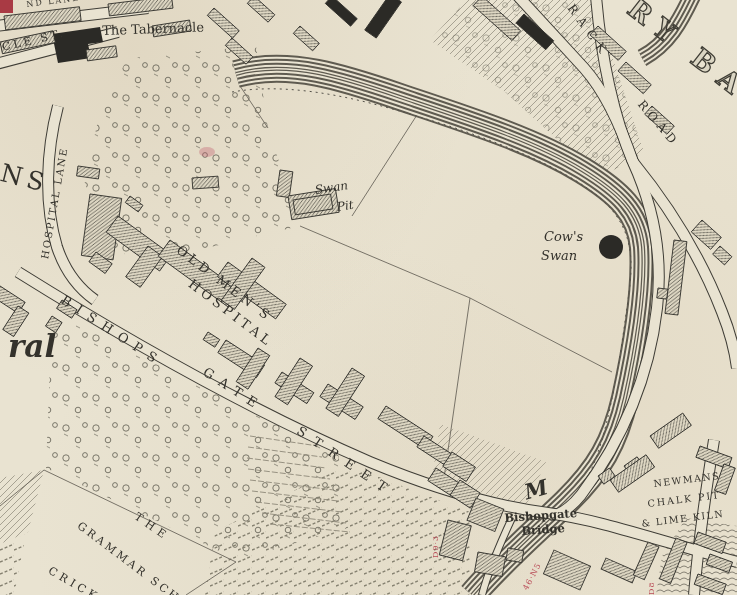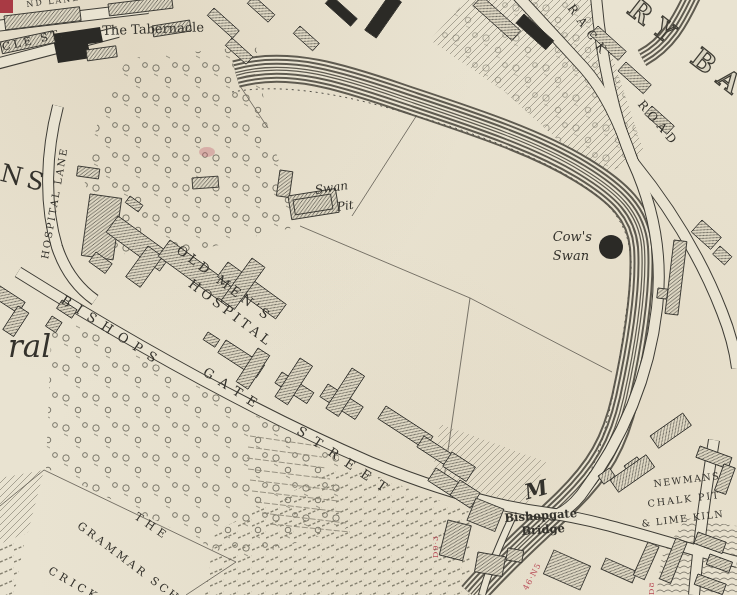--- a/index.html
+++ b/index.html
@@ -18,22 +18,22 @@
     transform-origin:0 0;line-height:1;
   }
   .it{font-style:italic;}
   .bold{font-weight:bold;}
   .outline{
     color:rgba(60,58,50,.08);
     -webkit-text-stroke:1.3px #3e3c34;
     font-weight:bold;
   }
   .red{color:#b94a56;}
-  .right{text-align:right;}
-  .blackletter{font-weight:normal;font-style:italic;}
+  .right{}
+  .blackletter{font-weight:bold;font-style:italic;}
 </style>
 </head>
 <body>
 
 <div id="map-canvas">
 
 <svg width="737" height="595" viewBox="0 0 737 595">
   <defs>
     <pattern id="bh" width="4" height="4" patternUnits="userSpaceOnUse">
       <rect width="4" height="4" fill="#ddd6c2"></rect>

